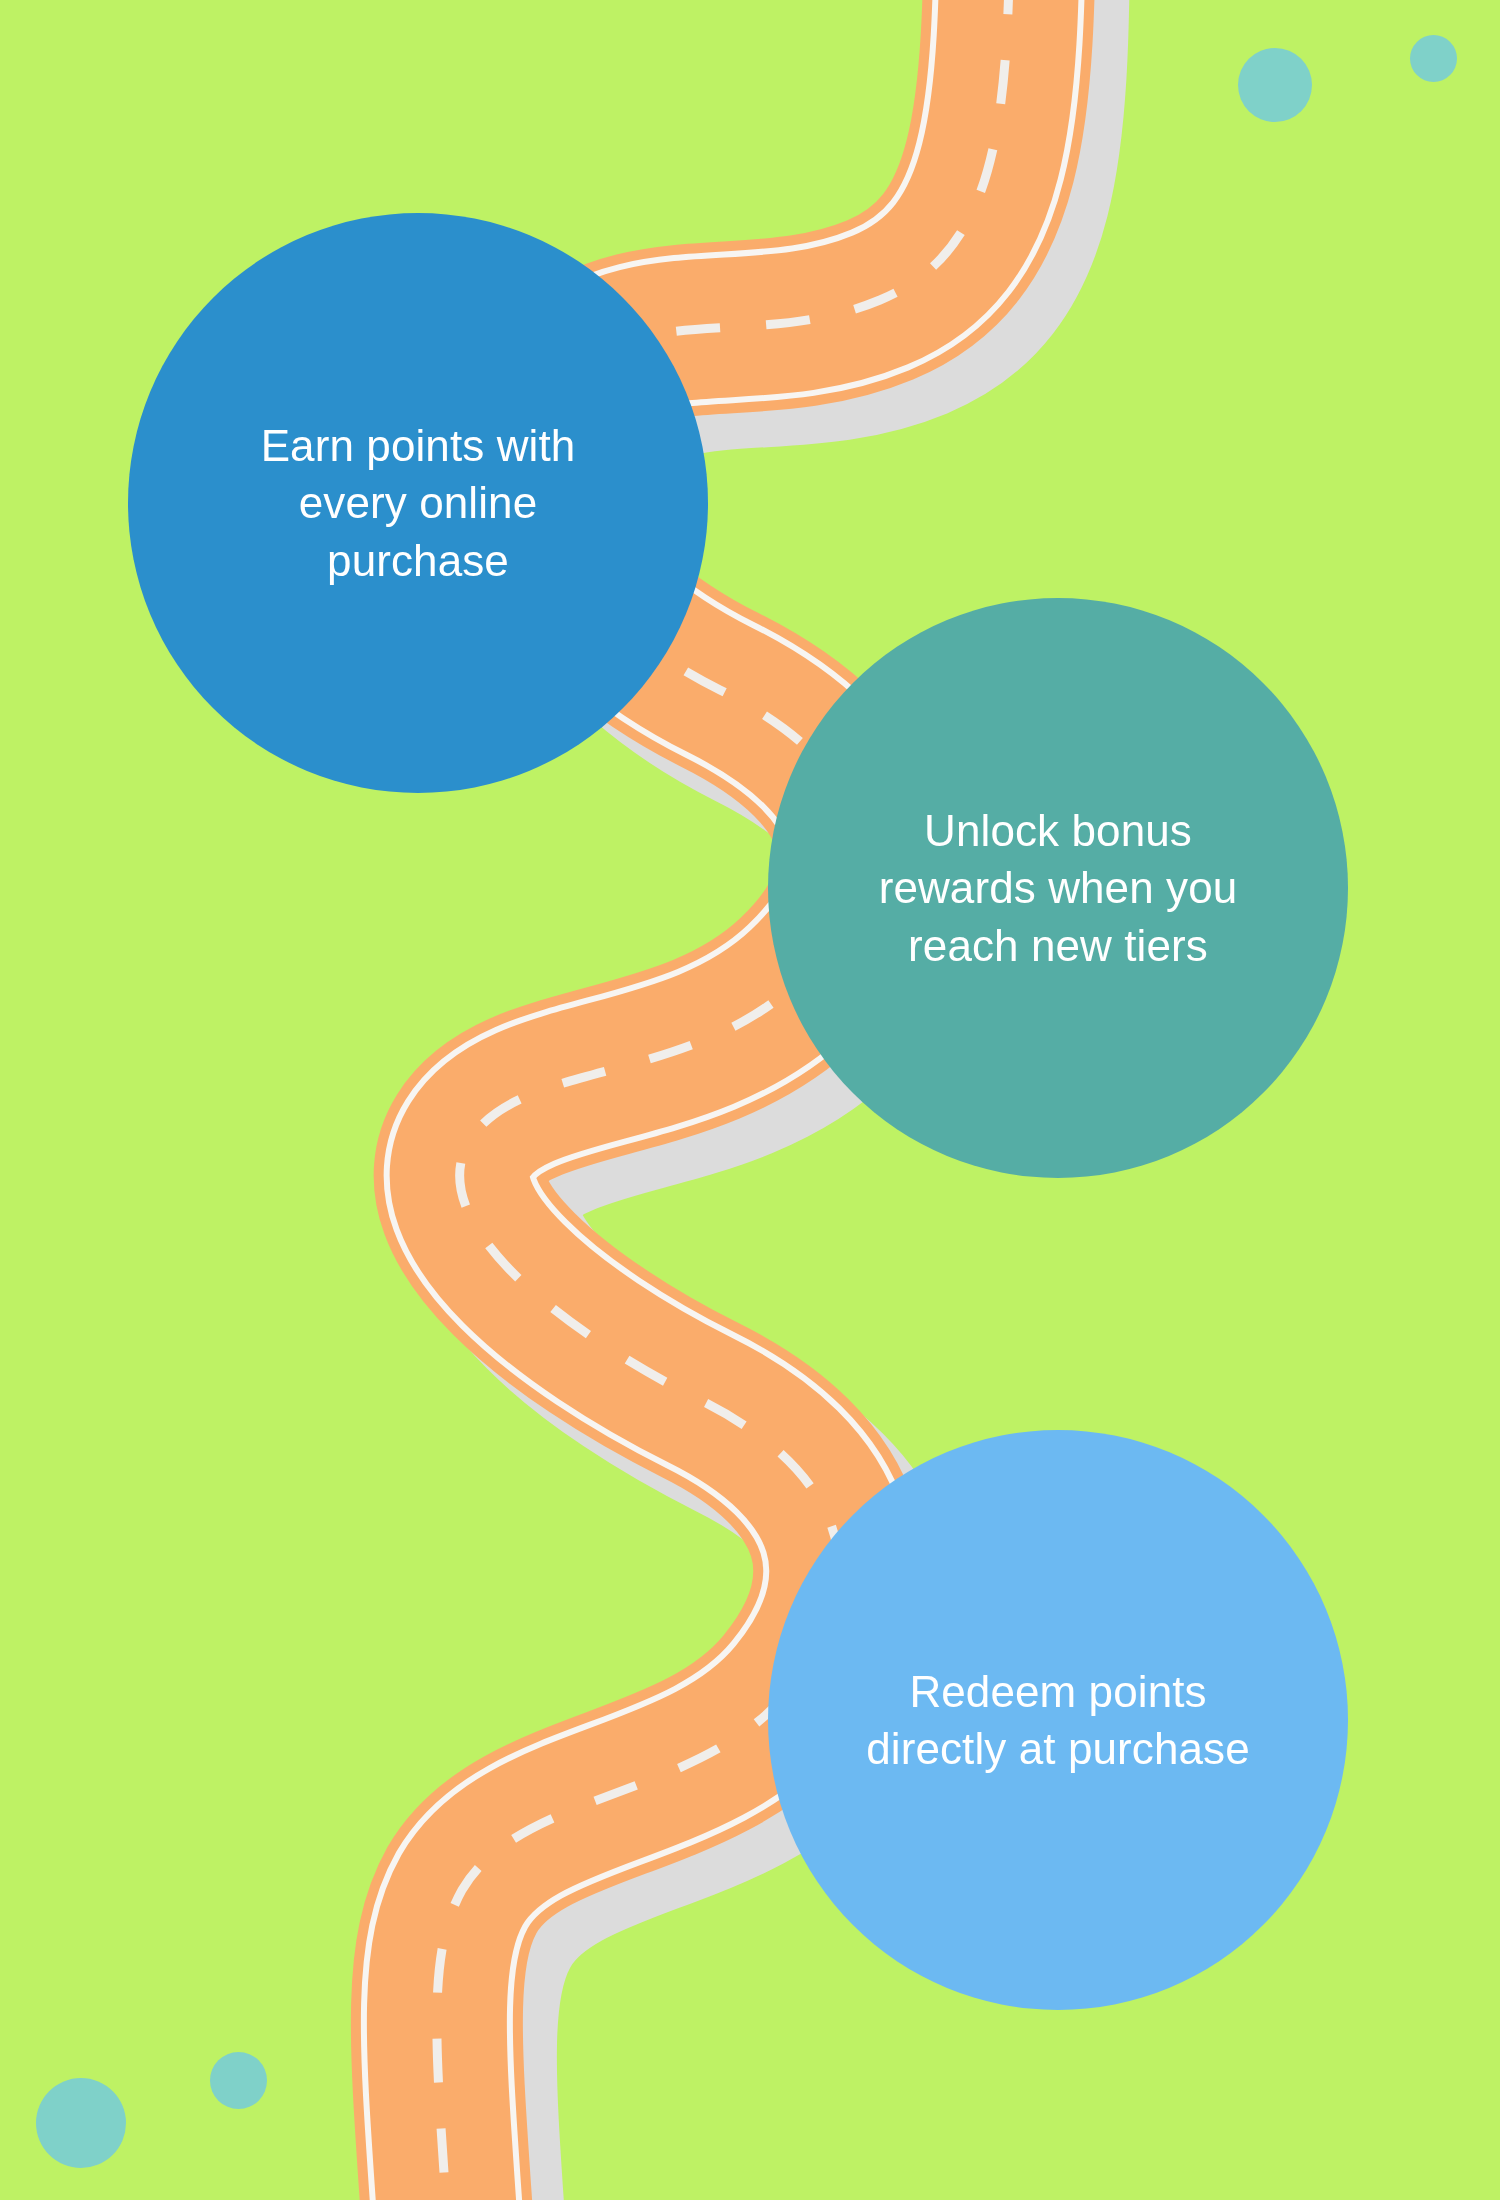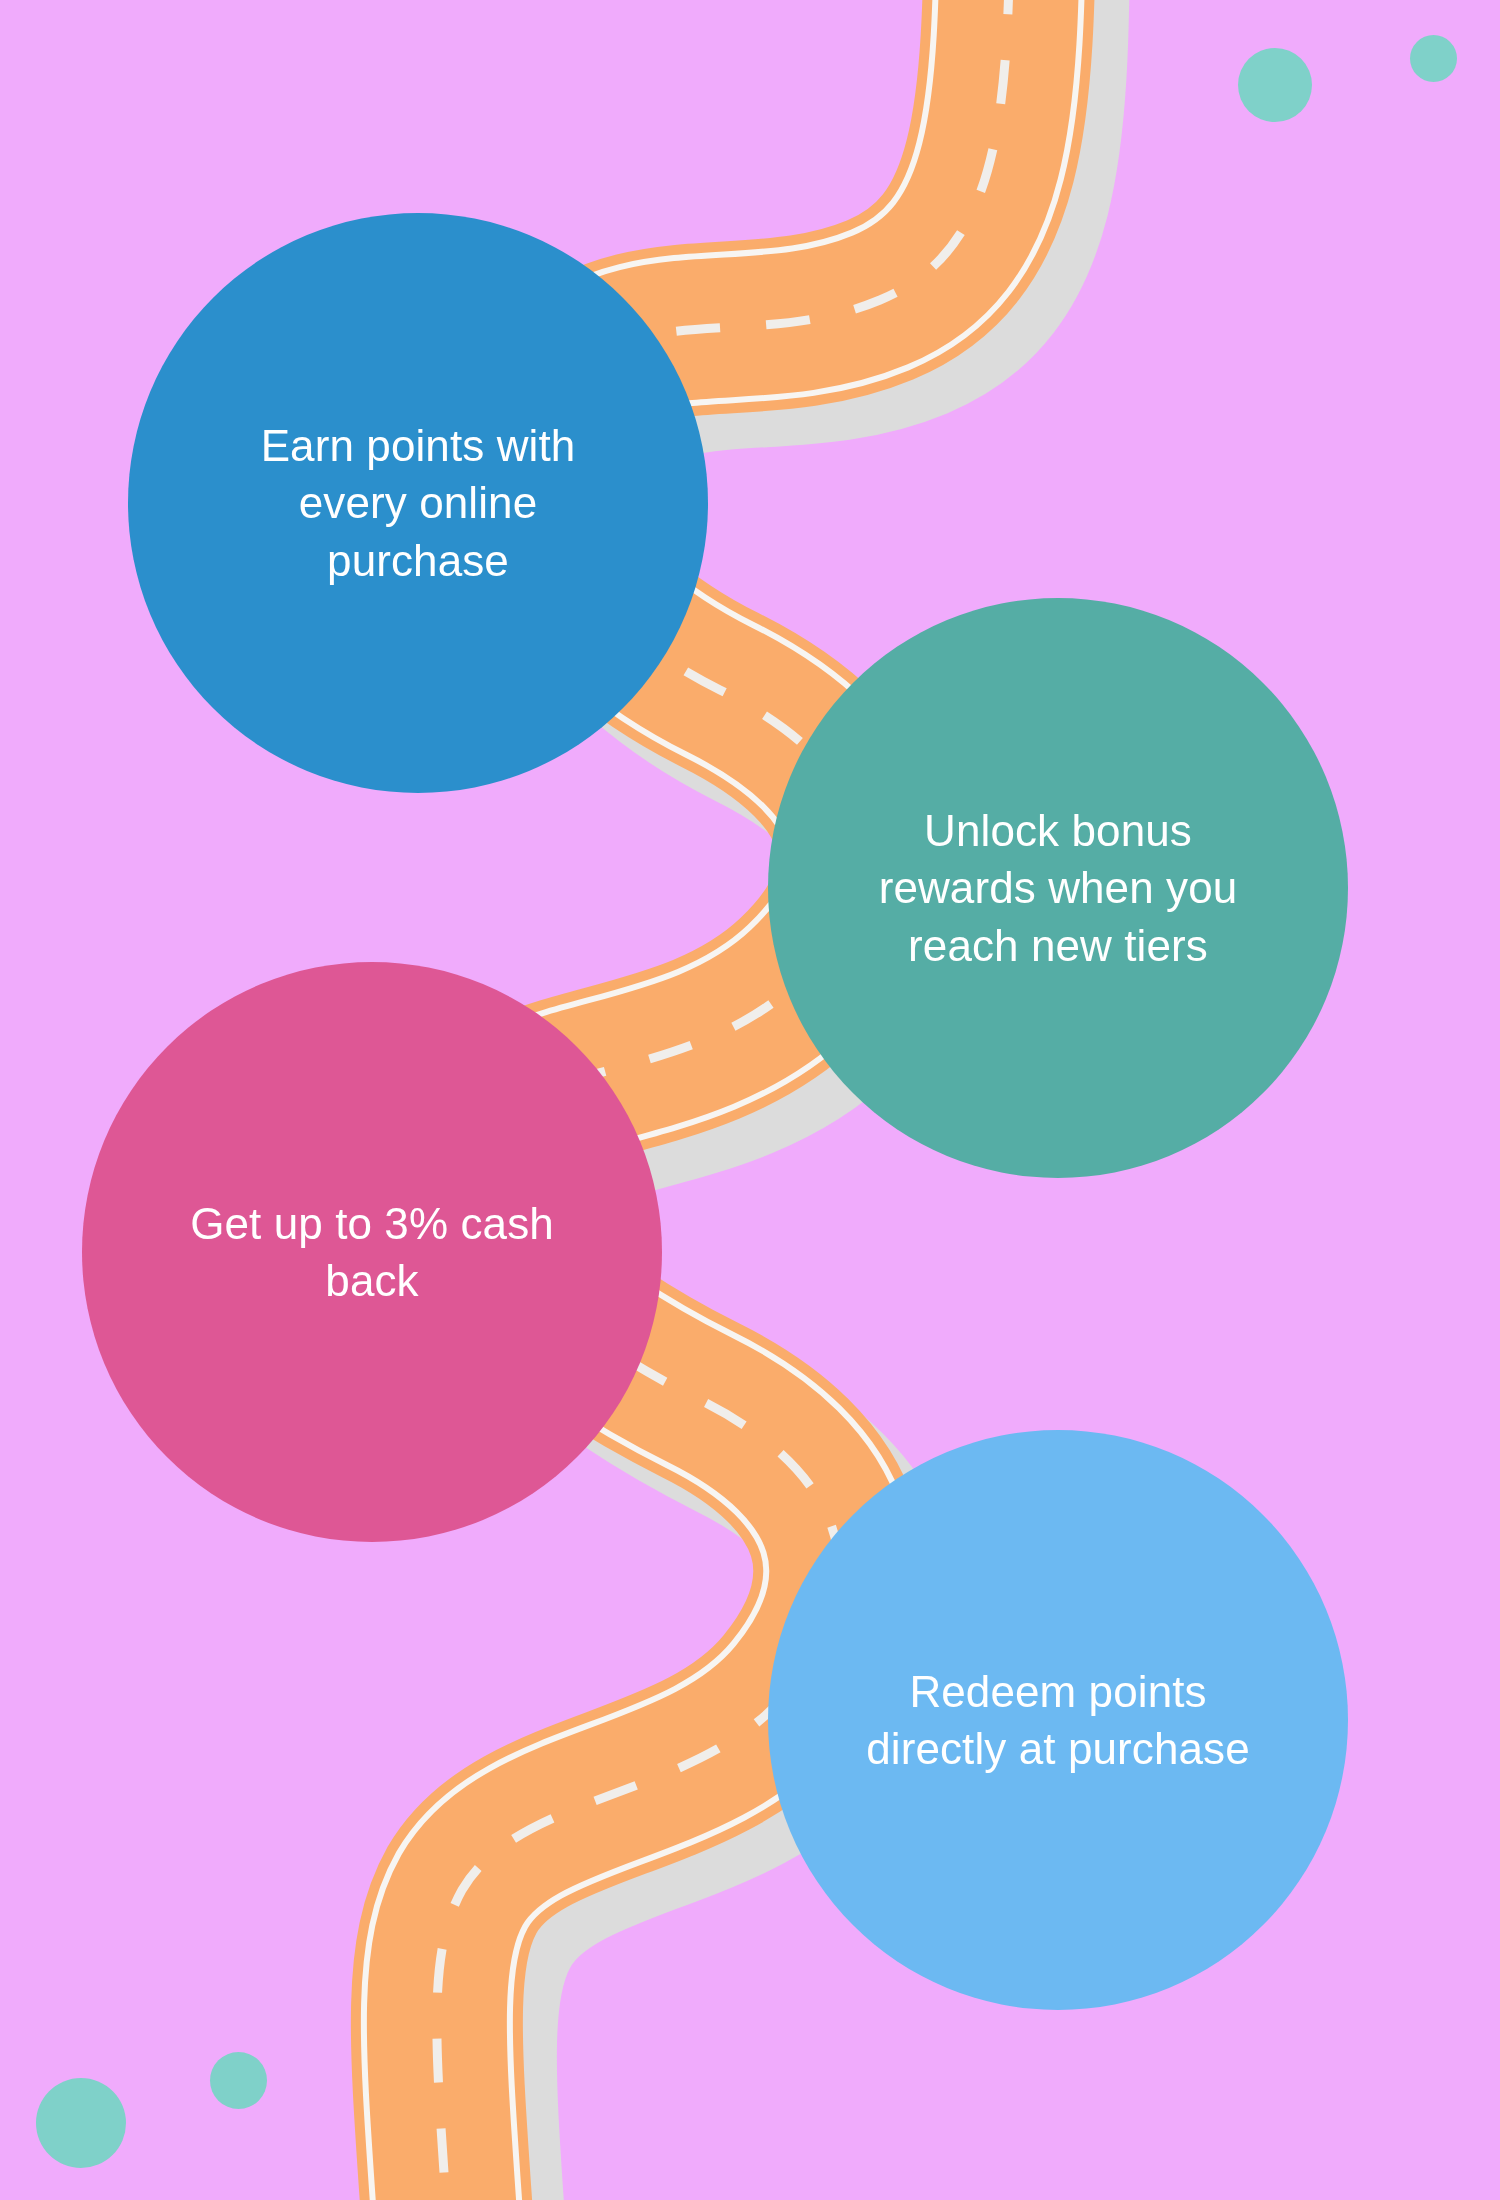--- a/index.html
+++ b/index.html
@@ -8,21 +8,21 @@
     padding: 0;
     background: #ffffff;
   }
   * { box-sizing: border-box; }
 
   .poster {
     position: relative;
     width: 1500px;
     height: 2200px;
     overflow: hidden;
-    background: #f0abfc;
+    background: #bef264;
     font-family: "Liberation Sans", "DejaVu Sans", sans-serif;
     padding-left: 44px;
   }
 
   .road-layer {
     position: absolute;
     inset: 0;
     width: 1500px;
     height: 2200px;
   }
@@ -117,21 +117,18 @@
   </div>
 
   <div class="step-circle" id="circle-earn">
     <span class="step-label">Earn points with every online purchase</span>
   </div>
 
   <div class="step-circle" id="circle-unlock">
     <span class="step-label">Unlock bonus rewards when you reach new tiers</span>
   </div>
 
-  <div class="step-circle" id="circle-cashback">
-    <span class="step-label">Get up to 3% cash back</span>
-  </div>
 
   <div class="step-circle" id="circle-redeem">
     <span class="step-label">Redeem points directly at purchase</span>
   </div>
 
 </div>
 
 </body></html>

